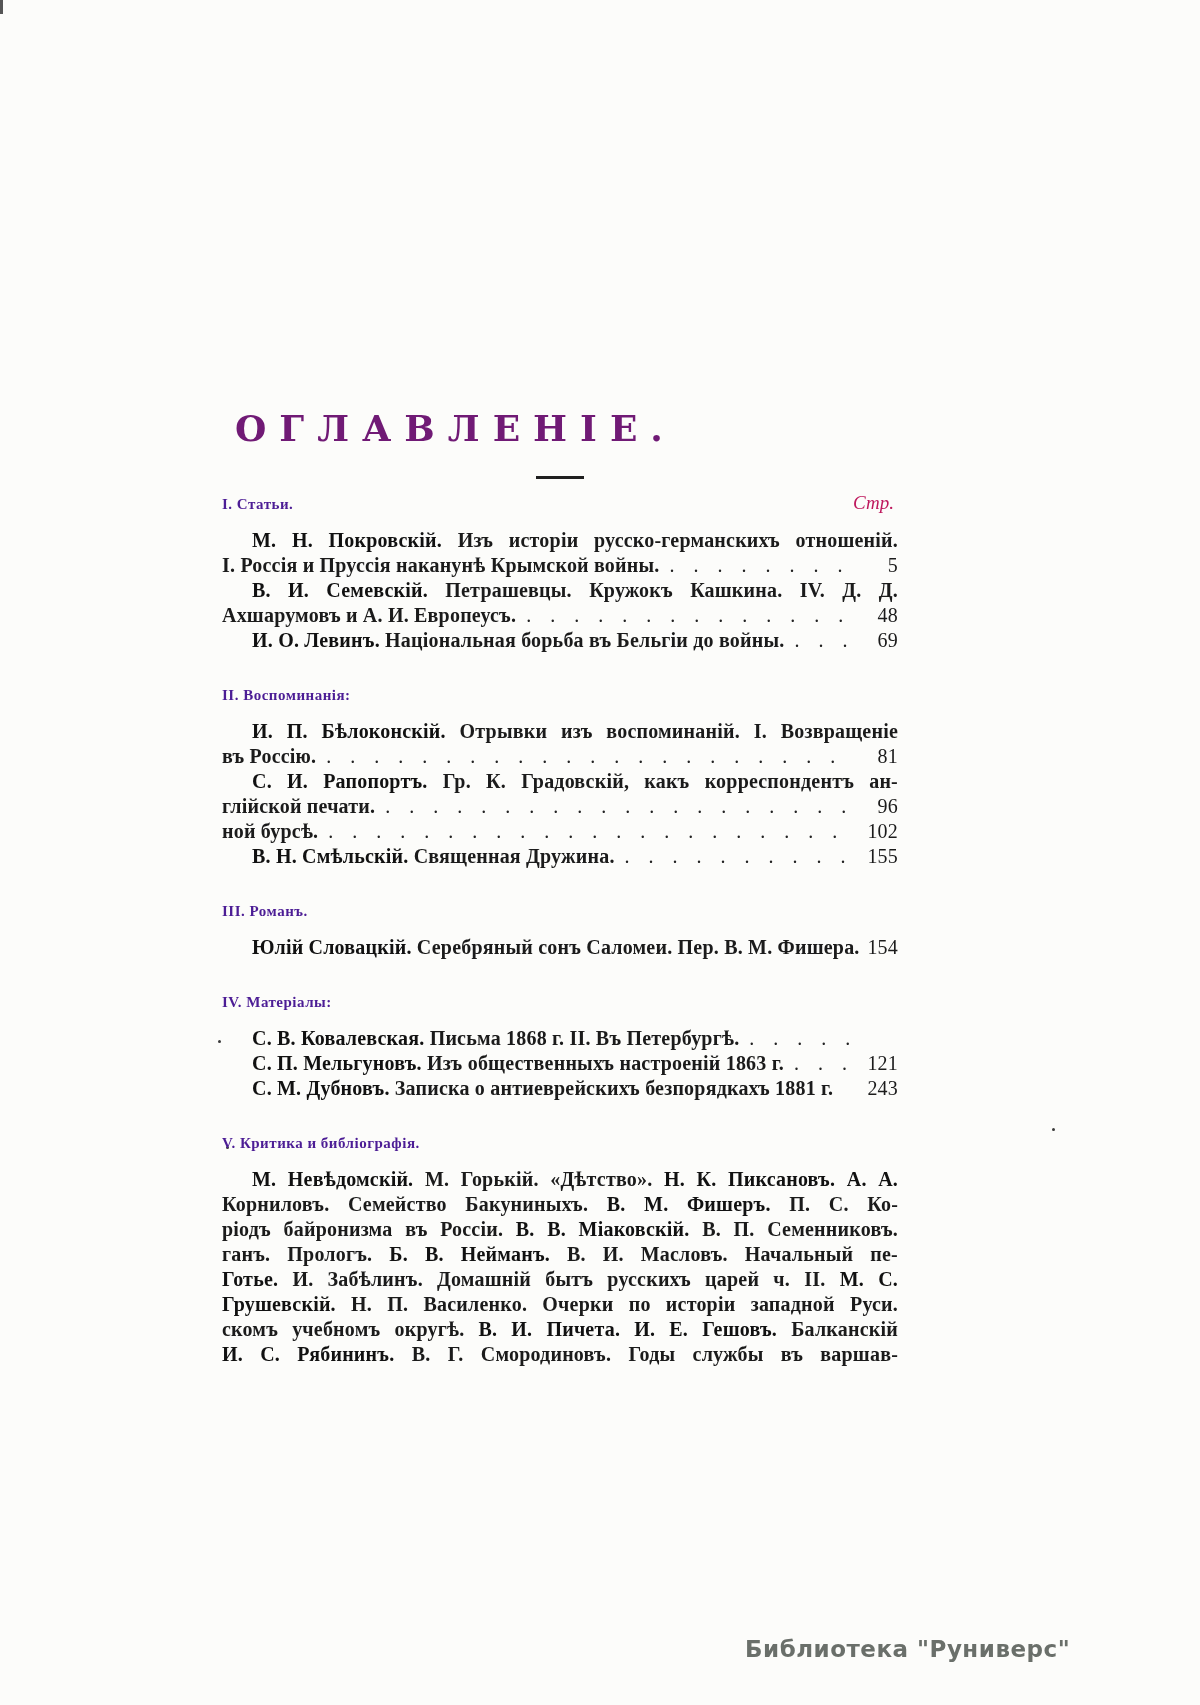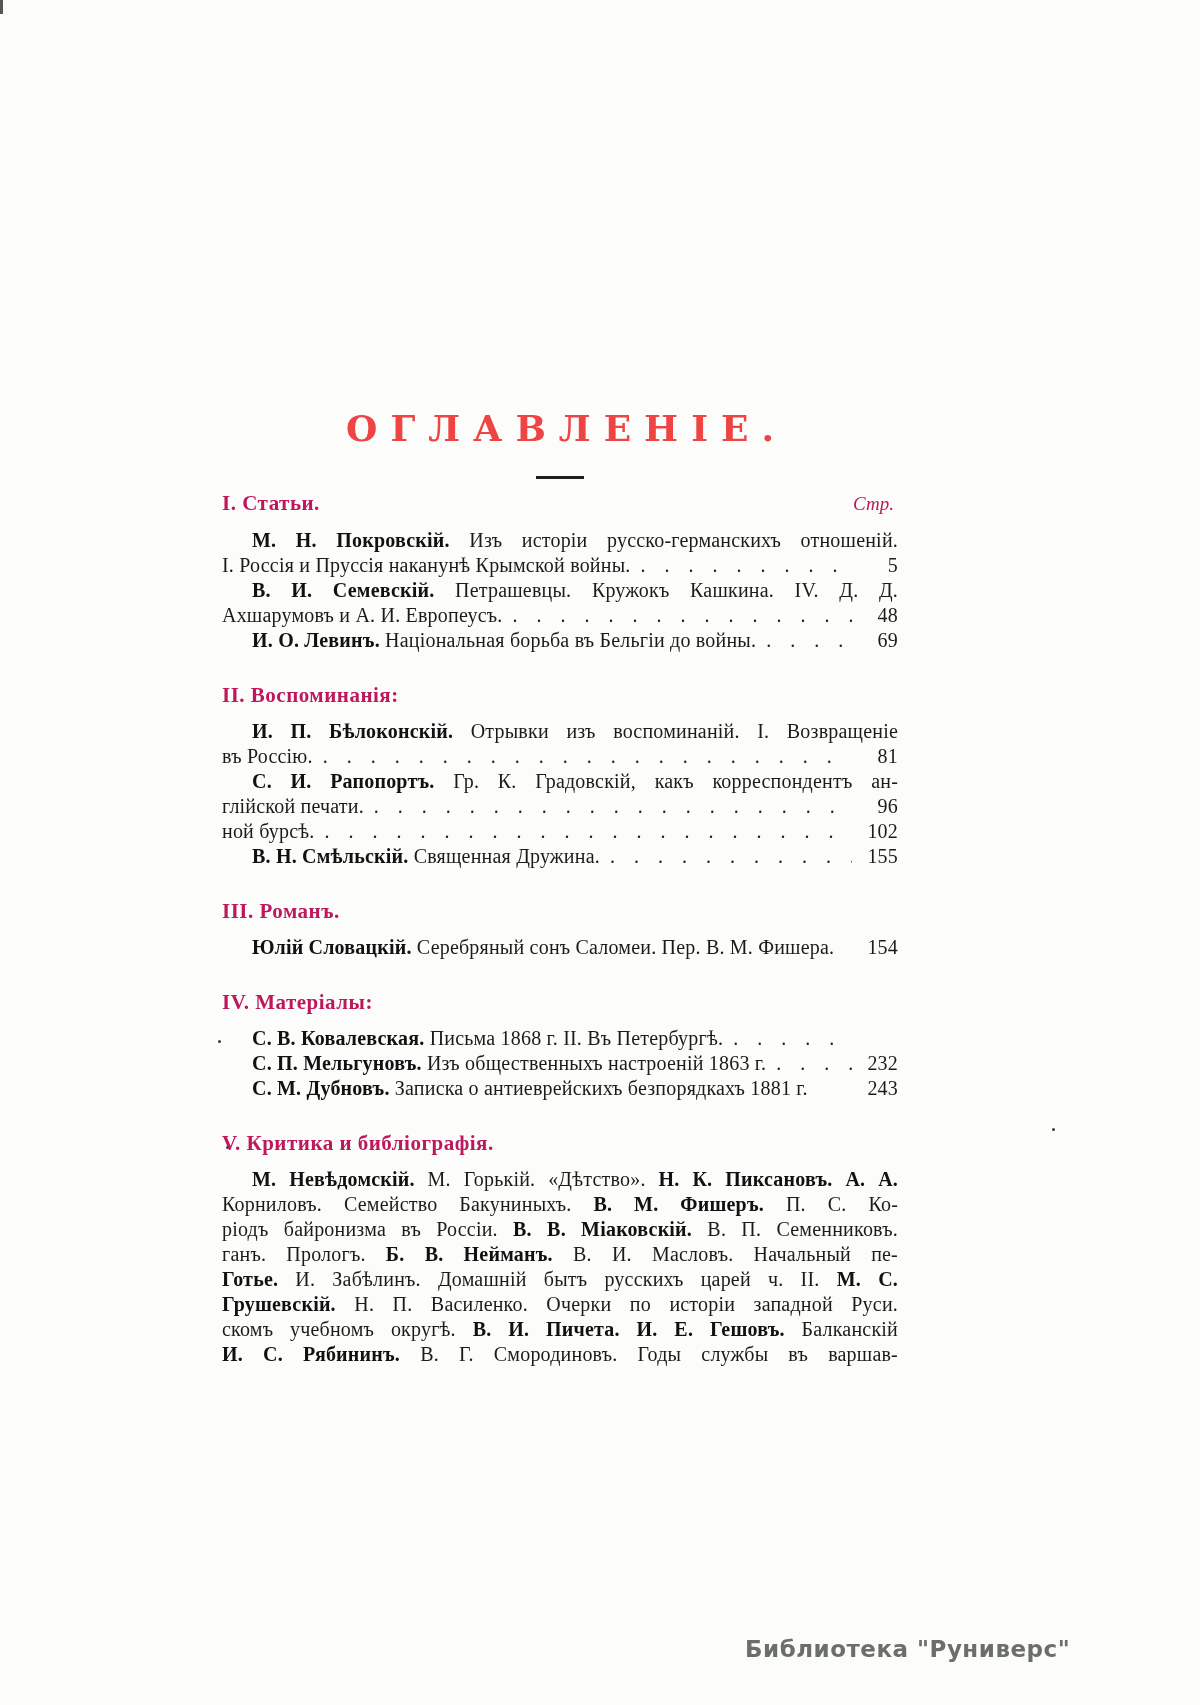--- a/index.html
+++ b/index.html
@@ -10,52 +10,51 @@
     overflow:hidden;
     font-family:"Liberation Serif","DejaVu Serif",serif;
     color:#1b1b1b;
   }
   .scan-edge{position:absolute;left:0;top:0;width:3px;height:14px;background:#555;}
   .speck{position:absolute;width:3px;height:3px;background:#3a3a3a;border-radius:50%;}
   .page-column{
     position:absolute;left:222px;top:406px;width:676px;
   }
   .toc-title{
-    text-align:center;
     font-family:"DejaVu Serif","Liberation Serif",serif;
     font-size:36px;font-weight:700;
     letter-spacing:13px;padding-left:13px;
     line-height:44px;margin:0;
-    color:#ef4444;
+    color:#701a75;
   }
   .divider{
     width:48px;border:none;border-top:3px solid #1f1f1f;
     margin:26px auto 12px auto;
   }
   .toc-section{margin-top:30px;}
   .toc-section:first-of-type{margin-top:0;}
   .heading-row{
     display:flex;justify-content:space-between;align-items:baseline;
     line-height:24px;margin:0 0 12px 0;
   }
-  .sec-heading{font-weight:700;font-size:21px;letter-spacing:0.5px;color:#be185d;}
+  .sec-heading{font-weight:700;font-size:15px;letter-spacing:0.5px;color:#4c1d95;}
   .page-label{font-style:italic;font-size:19px;padding-right:4px;color:#be185d;}
   .entry{margin:0;}
   .line{
     display:flex;align-items:baseline;
     font-size:20px;line-height:25px;letter-spacing:0.2px;
   }
   .line.indent{padding-left:30px;}
   .line.stretch{
     display:block;text-align:justify;text-align-last:justify;
     white-space:nowrap;overflow:hidden;
   }
   .flexline .segs{white-space:nowrap;}
   .b{font-weight:700;color:#111;}
-  .r{font-weight:400;}
+  .r{font-weight:700;}
   .leader{
     flex:1 1 0;overflow:hidden;white-space:nowrap;
     margin:0 8px 0 10px;letter-spacing:7px;color:#222;
   }
   .gap{flex:1 1 auto;}
   .pagenum{flex:0 0 auto;min-width:38px;text-align:right;font-size:20px;}
   .watermark{
     position:absolute;left:745px;top:1636px;
     font-family:"DejaVu Sans","Liberation Sans",sans-serif;
     font-size:23px;font-weight:600;letter-spacing:0.5px;
@@ -158,21 +157,21 @@
           <div class="line indent flexline">
             <span class="segs"><span class="b">С. В. Ковалевская.</span><span class="r"> Письма 1868 г. II. Въ Петербургѣ.</span></span>
             <span class="leader">. . . . . . . . . . . . . . . . . . . . . . . . . . . . . . . . . . . . . . . . . . . . . . . . . . . . . . . . . . . . </span>
             <span class="pagenum"></span>
           </div>
         </div>
         <div class="entry">
           <div class="line indent flexline">
             <span class="segs"><span class="b">С. П. Мельгуновъ.</span><span class="r"> Изъ общественныхъ настроеній 1863 г.</span></span>
             <span class="leader">. . . . . . . . . . . . . . . . . . . . . . . . . . . . . . . . . . . . . . . . . . . . . . . . . . . . . . . . . . . . </span>
-            <span class="pagenum">232</span>
+            <span class="pagenum">121</span>
           </div>
         </div>
         <div class="entry">
           <div class="line indent flexline">
             <span class="segs"><span class="b">С. М. Дубновъ.</span><span class="r"> Записка о антиеврейскихъ безпорядкахъ 1881 г.</span></span>
             <span class="gap"></span>
             <span class="pagenum">243</span>
           </div>
         </div>
       </section>

